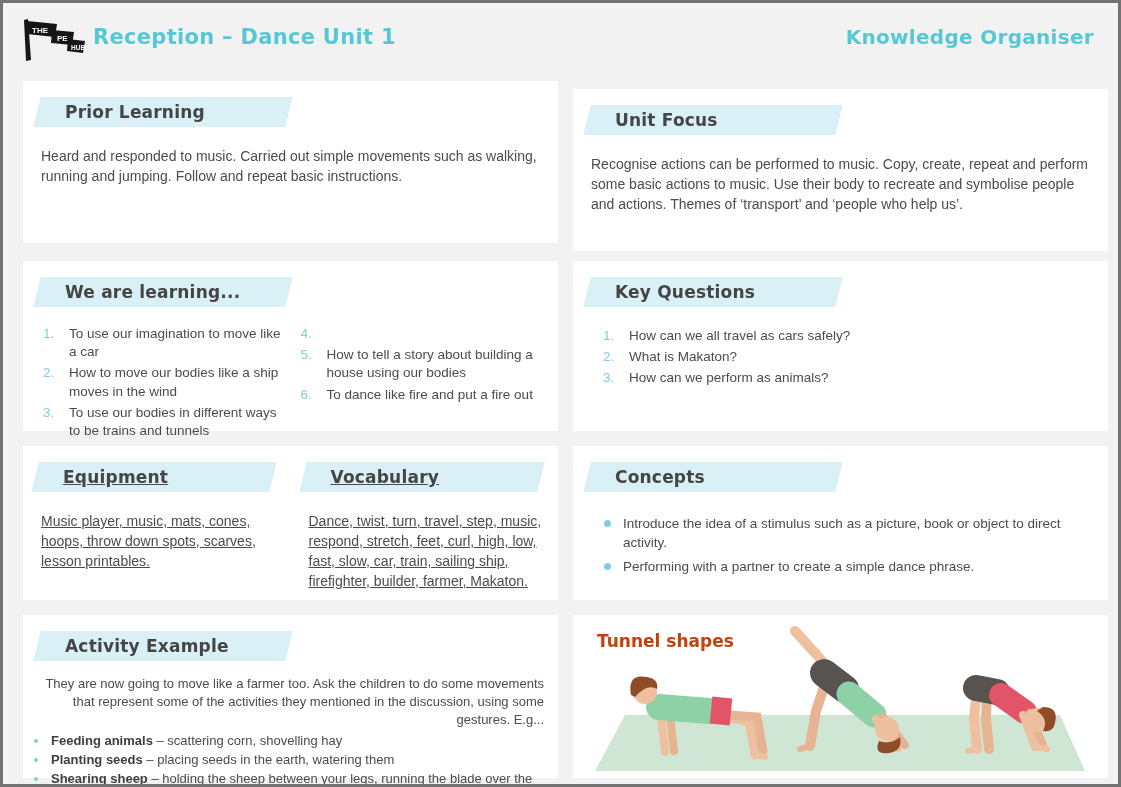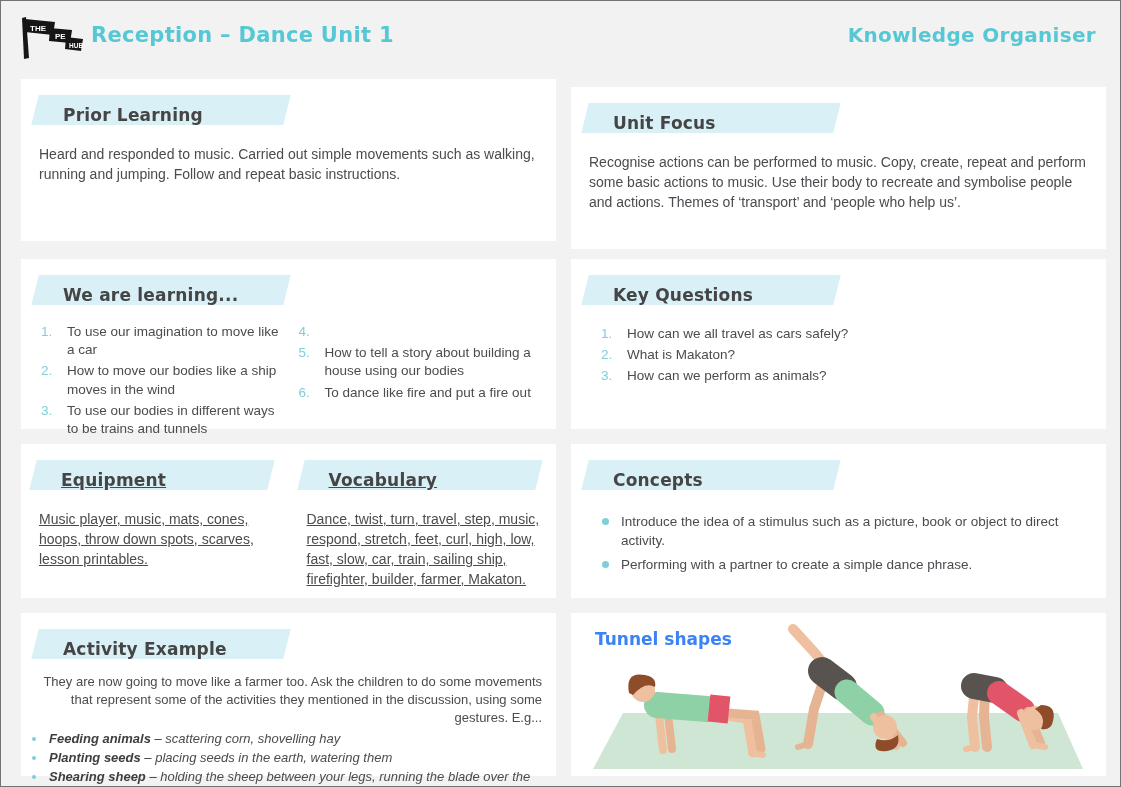--- a/index.html
+++ b/index.html
@@ -1,18 +1,18 @@
 <!DOCTYPE html>
 <html><head>
 <meta charset="utf-8">
 <style>
   html,body { margin:0; padding:0; background:#dddddd; }
   .page {
     position:relative; width:1121px; height:787px; box-sizing:border-box;
-    background:#f2f2f2; border:1px solid #737373; overflow:hidden;
+    background:#f2f2f2; border:3px solid #737373; overflow:hidden;
     font-family:"Liberation Sans", sans-serif; color:#4a4a4a;
   }
   
   .app-title {
     position:absolute; left:90px; top:22px;
     font:700 21px "DejaVu Sans", sans-serif; color:#56c8d5; letter-spacing:.3px;
   }
   .right-title {
     position:absolute; right:24px; top:22px;
     font:700 20px "DejaVu Sans", sans-serif; color:#56c8d5; letter-spacing:.3px;
@@ -22,51 +22,51 @@
   .card { position:absolute; background:#ffffff; }
   #card-prior    { left:20px;  top:78px;  width:535px; height:162px; }
   #card-focus    { left:570px; top:86px;  width:535px; height:162px; }
   #card-learning { left:20px;  top:258px; width:535px; height:170px; }
   #card-questions{ left:570px; top:258px; width:535px; height:170px; }
   #card-equipvocab{ left:20px; top:443px; width:535px; height:154px; }
   #card-concepts { left:570px; top:443px; width:535px; height:154px; }
   #card-activity { left:20px;  top:612px; width:535px; height:163px; }
   #card-tunnel   { left:570px; top:612px; width:535px; height:163px; }
   
-  .banner { position:relative; margin:16px 0 0 14px; height:30px; width:252px; display:flex; align-items:flex-end; }
+  .banner { position:relative; margin:16px 0 0 14px; height:30px; width:252px; display:flex; align-items:center; }
   .banner::before { content:""; position:absolute; inset:0; background:#d9f1f6; transform:skewX(-14deg); }
   .banner .t { position:relative; font:700 17px "DejaVu Sans", sans-serif; color:#454545; padding-left:28px; letter-spacing:.2px; white-space:nowrap; }
   .banner.small { width:238px; margin:16px 0 0 12px; }
   
   .body { margin:20px 18px 0 18px; font-size:14px; line-height:1.42; color:#4b4b50; }
   
   .cols { display:flex; margin-top:18px; }
   .col { flex:1; }
   .oli { display:flex; font-size:13.5px; line-height:1.35; color:#4b4b50; margin-bottom:3px; }
   .oli .n { color:#7fcfdb; flex:none; width:26px; }
   .oli .x { flex:1; padding-right:16px; }
   #card-learning .cols { margin-left:20px; }
   #card-questions .list { margin:20px 18px 0 30px; }
   
   .bul { position:relative; font-size:13.5px; line-height:1.42; color:#4b4b50; margin-bottom:5px; }
   #card-concepts .list { margin:22px 24px 0 0; }
   #card-concepts .bul { padding-left:50px; }
   #card-concepts .bul::before { content:""; position:absolute; left:31px; top:6px; width:7px; height:7px; border-radius:50%; background:#7fcfdb; }
   
   #card-activity .body { margin:14px 14px 0 18px; font-size:13px; line-height:1.4;text-align:right; }
-  #card-activity .bul { font-size:13px; padding-left:28px; margin-bottom:1px; line-height:1.4;font-style:italic; }
+  #card-activity .bul { font-size:13px; padding-left:28px; margin-bottom:1px; line-height:1.4; }
   #card-activity .bul::before { content:""; position:absolute; left:11px; top:7px; width:4px; height:4px; border-radius:50%; background:#7fcfdb; }
   #card-activity .list { margin:2px 8px 0 0; }
   .term { font-weight:700; color:#3e3e42; }
   
   .halves { display:flex; height:100%; }
   .half { width:50%; position:relative;text-decoration:underline; }
   .half .body { margin:20px 14px 0 18px; font-size:14px; }
   
-  .tunnel-title { position:absolute; left:24px; top:16px; font:700 17px "DejaVu Sans", sans-serif; color:#3b82f6; z-index:2; }
+  .tunnel-title { position:absolute; left:24px; top:16px; font:700 17px "DejaVu Sans", sans-serif; color:#c2410c; z-index:2; }
   .tunnel-svg { position:absolute; inset:0; }
 </style>
 </head>
 <body>
 
 <div class="page">
 
   <div>
     <svg class="logo" width="66" height="46" viewBox="0 0 66 46">
       <path d="M5,3 L9,2 L12,43 L7,44 Z" fill="#161616"></path>

